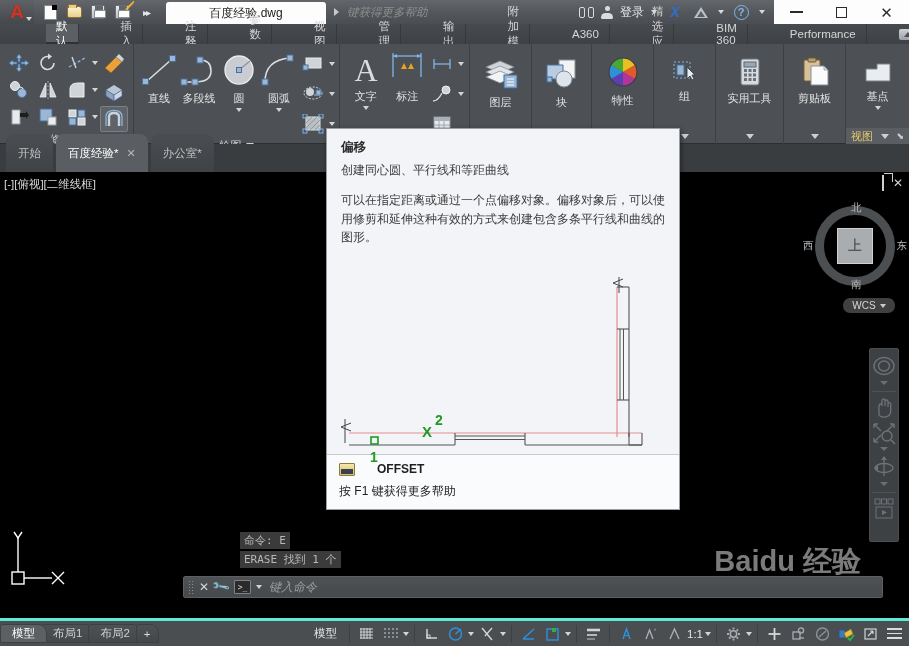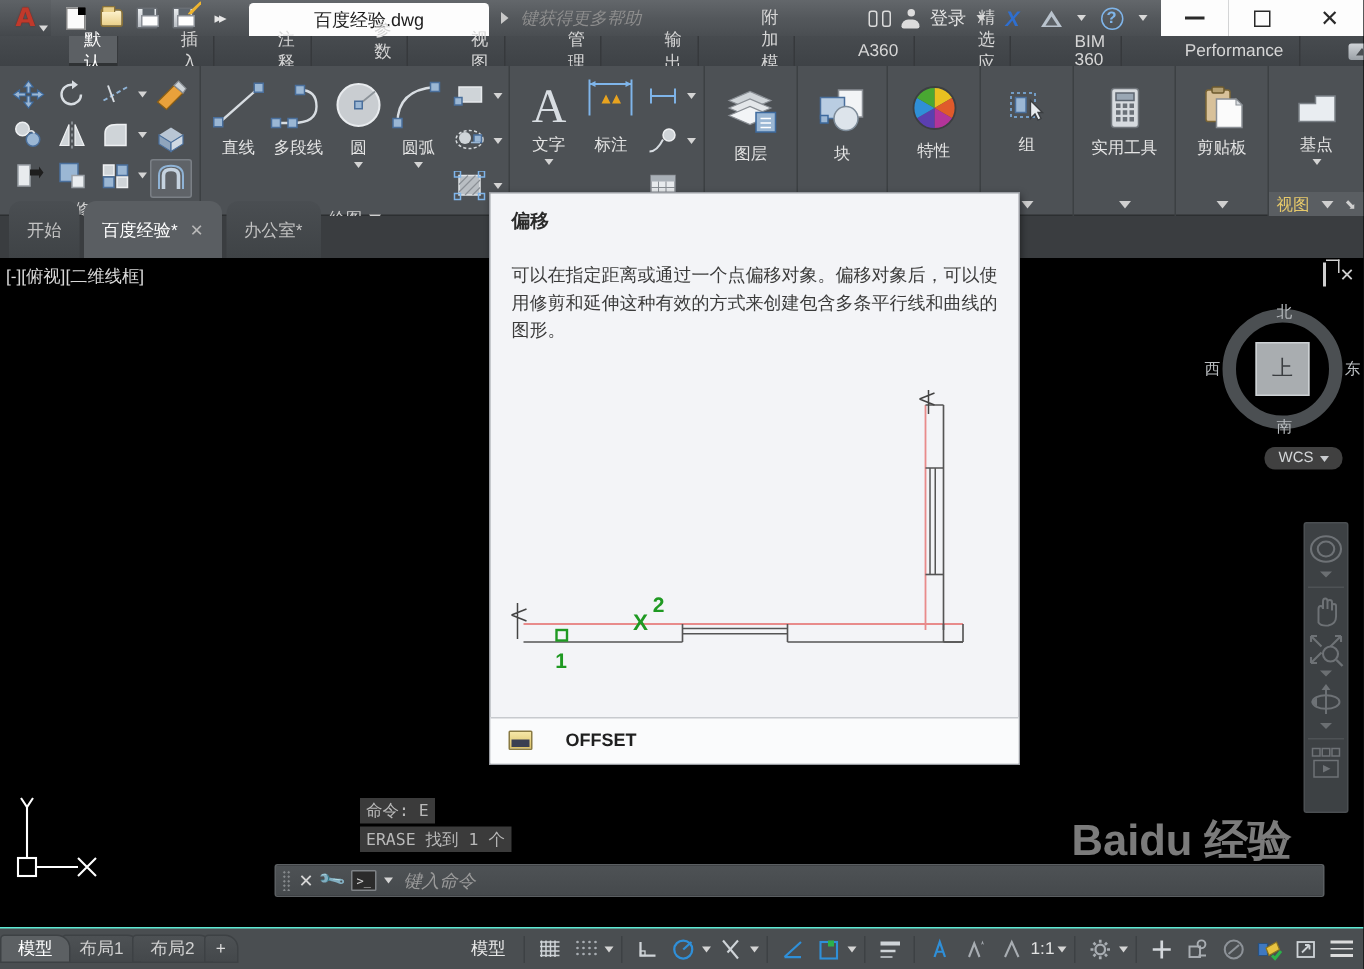--- a/index.html
+++ b/index.html
@@ -264,21 +264,21 @@
 
   
   .wm { position:absolute; right:48px; bottom:22px; text-align:left; pointer-events:none; }
   .wm1 { color:#7b7b7b; font-size:29px; font-weight:bold; letter-spacing:0px; line-height:1.05; }
   .wm2 { color:#6a6a6a; font-size:17px; font-family:"Liberation Serif", serif; }
 
   
   .statusbar {
     position:absolute; left:0; bottom:0; width:909px; height:28px;
     background:#4a4e51; display:flex; align-items:center;
-    border-top:1px solid #5eead4;
+    border-top:3px solid #5eead4;
   }
   .layout-tabs { display:flex; align-items:center; height:28px; }
   .ltab {
     height:19px; padding:0 11px; display:flex;align-items:center;
     font-size:11.5px; color:#d0d0d0; border-radius:3px 9px 0 0;
     background:linear-gradient(#4d5154,#44484b); margin-right:-6px;
     border:1px solid #3d4144;
   }
   .ltab.active { background:#5c6063; color:#fff; z-index:2; }
   .ltab.plus { padding:0 7px; color:#dcdcdc; z-index:1;}
@@ -1077,20 +1077,21 @@
             <i></i>
             <i></i>
           </span>
       </span>
     </div>
   </div>
 
   <div class="tooltip">
     <div class="tt-head">
       <div class="tt-title">偏移</div>
+      <div class="tt-sub">创建同心圆、平行线和等距曲线</div>
     </div>
     <div class="tt-body">可以在指定距离或通过一个点偏移对象。偏移对象后，可以使用修剪和延伸这种有效的方式来创建包含多条平行线和曲线的图形。</div>
 
     <div class="tt-img">
       <svg width="354" height="190" viewBox="0 0 354 190" style="position:absolute;left:0;top:30px">
 
         <line x1="22" y1="156" x2="315" y2="156" stroke="#e88b8b" stroke-width="1.2"></line>
 
         <line x1="290" y1="10" x2="290" y2="160" stroke="#e88b8b" stroke-width="1.2"></line>
 
@@ -1122,16 +1123,17 @@
         <text x="100" y="160" fill="#1f9922" font-family="Liberation Sans, sans-serif" font-size="15" font-weight="bold" text-anchor="middle">X</text>
         <text x="112" y="148" fill="#1f9922" font-family="Liberation Sans, sans-serif" font-size="14" font-weight="bold" text-anchor="middle">2</text>
       </svg>
     </div>
 
     <div class="tt-foot">
       <div class="tt-cmd">
         <span class="tt-cmd-ico"></span>
         <span>OFFSET</span>
       </div>
+      <div class="tt-f1">按 F1 键获得更多帮助</div>
     </div>
   </div>
 
 </div>
 
 </body></html>

